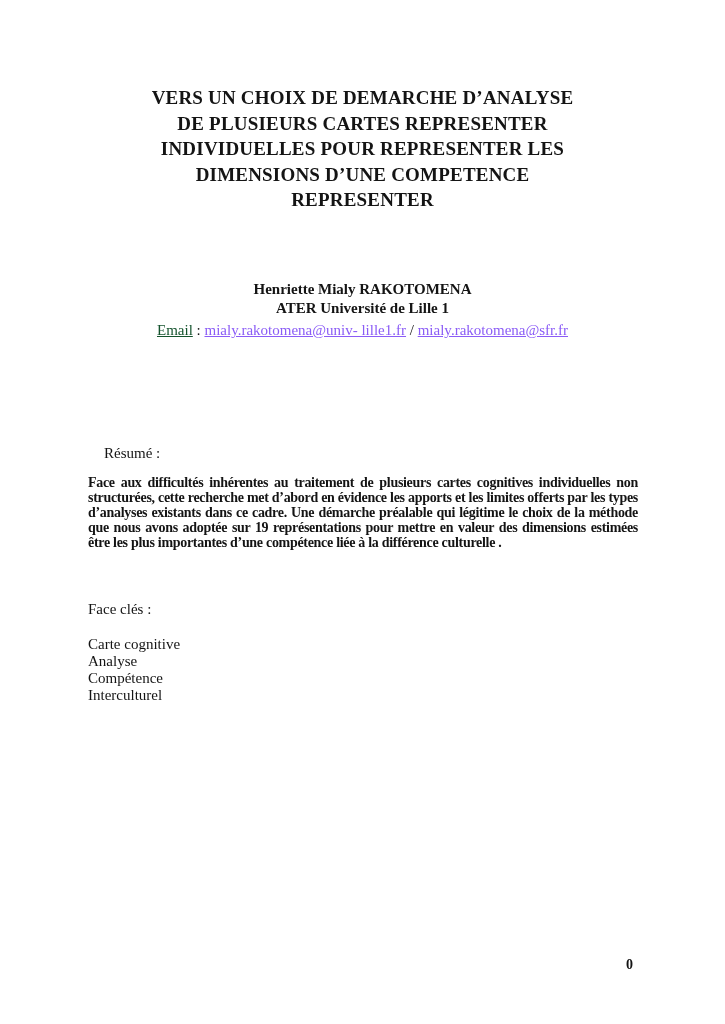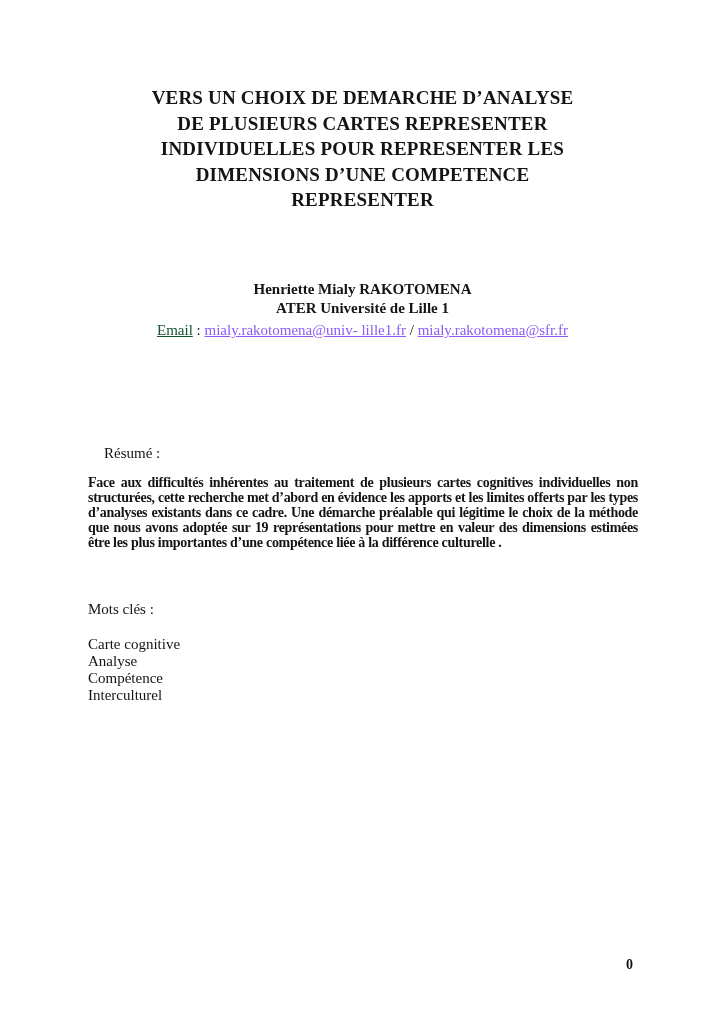--- a/index.html
+++ b/index.html
@@ -110,21 +110,21 @@
     <div class="author-affiliation">ATER Université de Lille 1</div>
     <div class="email-line">
       <span class="email-label">Email</span><span> : </span><a class="email-link" style="color:#8b5cf6">mialy.rakotomena@univ- lille1.fr</a><span> / </span><a class="email-link" style="color:#8b5cf6">mialy.rakotomena@sfr.fr</a>
     </div>
   </div>
 
   <div class="resume-heading">Résumé :</div>
 
   <div class="abstract-body">Face aux difficultés inhérentes au traitement de plusieurs cartes cognitives individuelles non structurées, cette recherche met d’abord en évidence les apports et les limites offerts par les types d’analyses existants dans ce cadre. Une démarche préalable qui légitime le choix de la méthode que nous avons adoptée sur 19 représentations pour mettre en valeur des dimensions estimées être les plus importantes d’une compétence liée à la différence culturelle .</div>
 
-  <div class="keywords-heading">Mots clés :</div>
+  <div class="keywords-heading">Face clés :</div>
 
   <div class="keywords-list">
     <div>Carte cognitive</div>
     <div>Analyse</div>
     <div>Compétence</div>
     <div>Interculturel</div>
   </div>
 
   <div class="page-number">0</div>
 

